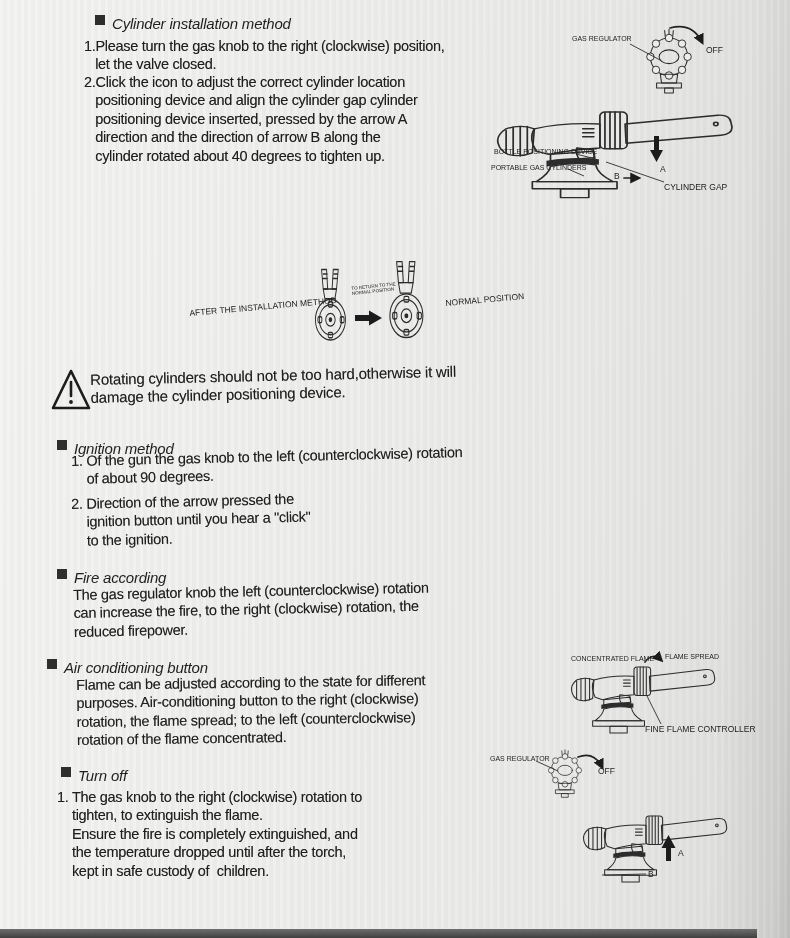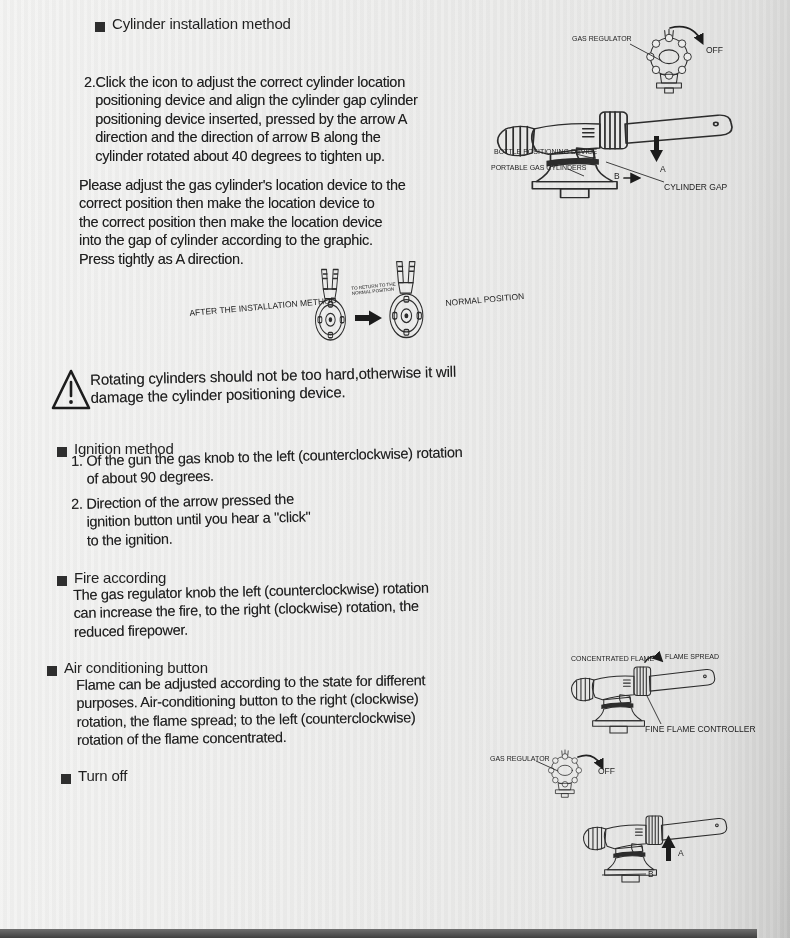--- a/index.html
+++ b/index.html
@@ -4,22 +4,22 @@
 <style>
   *{box-sizing:border-box;margin:0;padding:0}
   html,body{margin:0;padding:0;background:#9a9a9a}
   .page{
     position:relative;width:790px;height:938px;overflow:hidden;
     color:#1f1f1f;font-family:"Liberation Sans",sans-serif;
     background:
       repeating-linear-gradient(90deg, rgba(255,255,255,.05) 0 3px, rgba(0,0,0,.018) 3px 7px),
       linear-gradient(93deg,#f3f3f2 0%,#eeeeed 40%,#e9e9e8 72%,#e1e1e0 90%,#cfcfce 98%,#bfbfbe 100%);
   }
-  .hd{position:absolute;display:flex;align-items:flex-end;gap:7px;
-      font-size:15px;letter-spacing:-.2px;white-space:pre;}
+  .hd{position:absolute;display:flex;align-items:flex-start;gap:7px;
+      font-size:15px;letter-spacing:-.2px;white-space:pre;font-style:italic;}
   .sq{width:10px;height:10px;background:#2e2e2e;flex:0 0 auto}
   .txt{position:absolute;font-size:14.5px;letter-spacing:-.3px;line-height:18.4px;
        white-space:pre;text-shadow:0 0 .5px rgba(25,25,25,.45)}
   .warntxt{font-size:15px;letter-spacing:-.2px}
   .lbl{position:absolute;font-size:7px;letter-spacing:0;white-space:pre;z-index:2;
        color:#222;transform-origin:left top}
   .md{font-size:8.5px}
   .tn{font-size:4.6px;line-height:5px}
   .fig{position:absolute}
   .fig svg.art{position:absolute;left:0;top:0;overflow:visible}
@@ -93,30 +93,27 @@
     </symbol>
   </defs>
 </svg>
 
 <div class="page">
 
   <div class="hd" style="left:95px;top:15px">
     <span class="sq"></span>
     <span>Cylinder installation method</span>
   </div>
+  <div class="txt" style="left:84px;top:37px">1.Please turn the gas knob to the right (clockwise) position,
+   let the valve closed.</div>
   <div class="txt" style="left:84px;top:73px">2.Click the icon to adjust the correct cylinder location
    positioning device and align the cylinder gap cylinder
    positioning device inserted, pressed by the arrow A
    direction and the direction of arrow B along the
    cylinder rotated about 40 degrees to tighten up.</div>
-  <div class="txt" style="left:79px;top:176px">Please adjust the gas cylinder's location device to the
-correct position then make the location device to
-the correct position then make the location device
-into the gap of cylinder according to the graphic.
-Press tightly as A direction.</div>
 
   <div class="fig" style="left:558px;top:18px;width:232px;height:96px">
     <svg class="art" width="232" height="96">
       <use href="#sym-knob" x="80" y="10" width="62" height="70"></use>
       <path class="ln" d="M72 26 L102 42"></path>
       <path class="ar" d="M112 10 Q134 4 144 24" marker-end="url(#ah)"></path>
     </svg>
     <span class="lbl" style="left:14px;top:17px">GAS REGULATOR</span>
     <span class="lbl md" style="left:148px;top:27px">OFF</span>
   </div>
@@ -194,20 +191,25 @@
     </svg>
     <span class="lbl" style="left:28px;top:7px">CONCENTRATED FLAME</span>
     <span class="lbl" style="left:122px;top:5px">FLAME SPREAD</span>
     <span class="lbl md" style="left:102px;top:76px">FINE FLAME CONTROLLER</span>
   </div>
 
   <div class="hd" style="left:61px;top:767px">
     <span class="sq"></span>
     <span>Turn off</span>
   </div>
+  <div class="txt" style="left:57px;top:788px">1. The gas knob to the right (clockwise) rotation to
+    tighten, to extinguish the flame.
+    Ensure the fire is completely extinguished, and
+    the temperature dropped until after the torch,
+    kept in safe custody of  children.</div>
 
   <div class="fig" style="left:478px;top:745px;width:312px;height:168px">
     <svg class="art" width="312" height="168">
       <use href="#sym-knob" x="64" y="4" width="46" height="52"></use>
       <path class="ln" d="M58 16 L80 26"></path>
       <path class="ar" d="M100 12 Q116 6 124 22" marker-end="url(#ah)"></path>
       <use href="#sym-torch" x="102" y="68" width="148" height="74"></use>
       <path class="sa" d="M188 116 v-13 h-4.5 l7 -13 7 13 h-4.5 v13 Z"></path>
       <path class="ln" d="M124 130 L168 129"></path>
     </svg>

